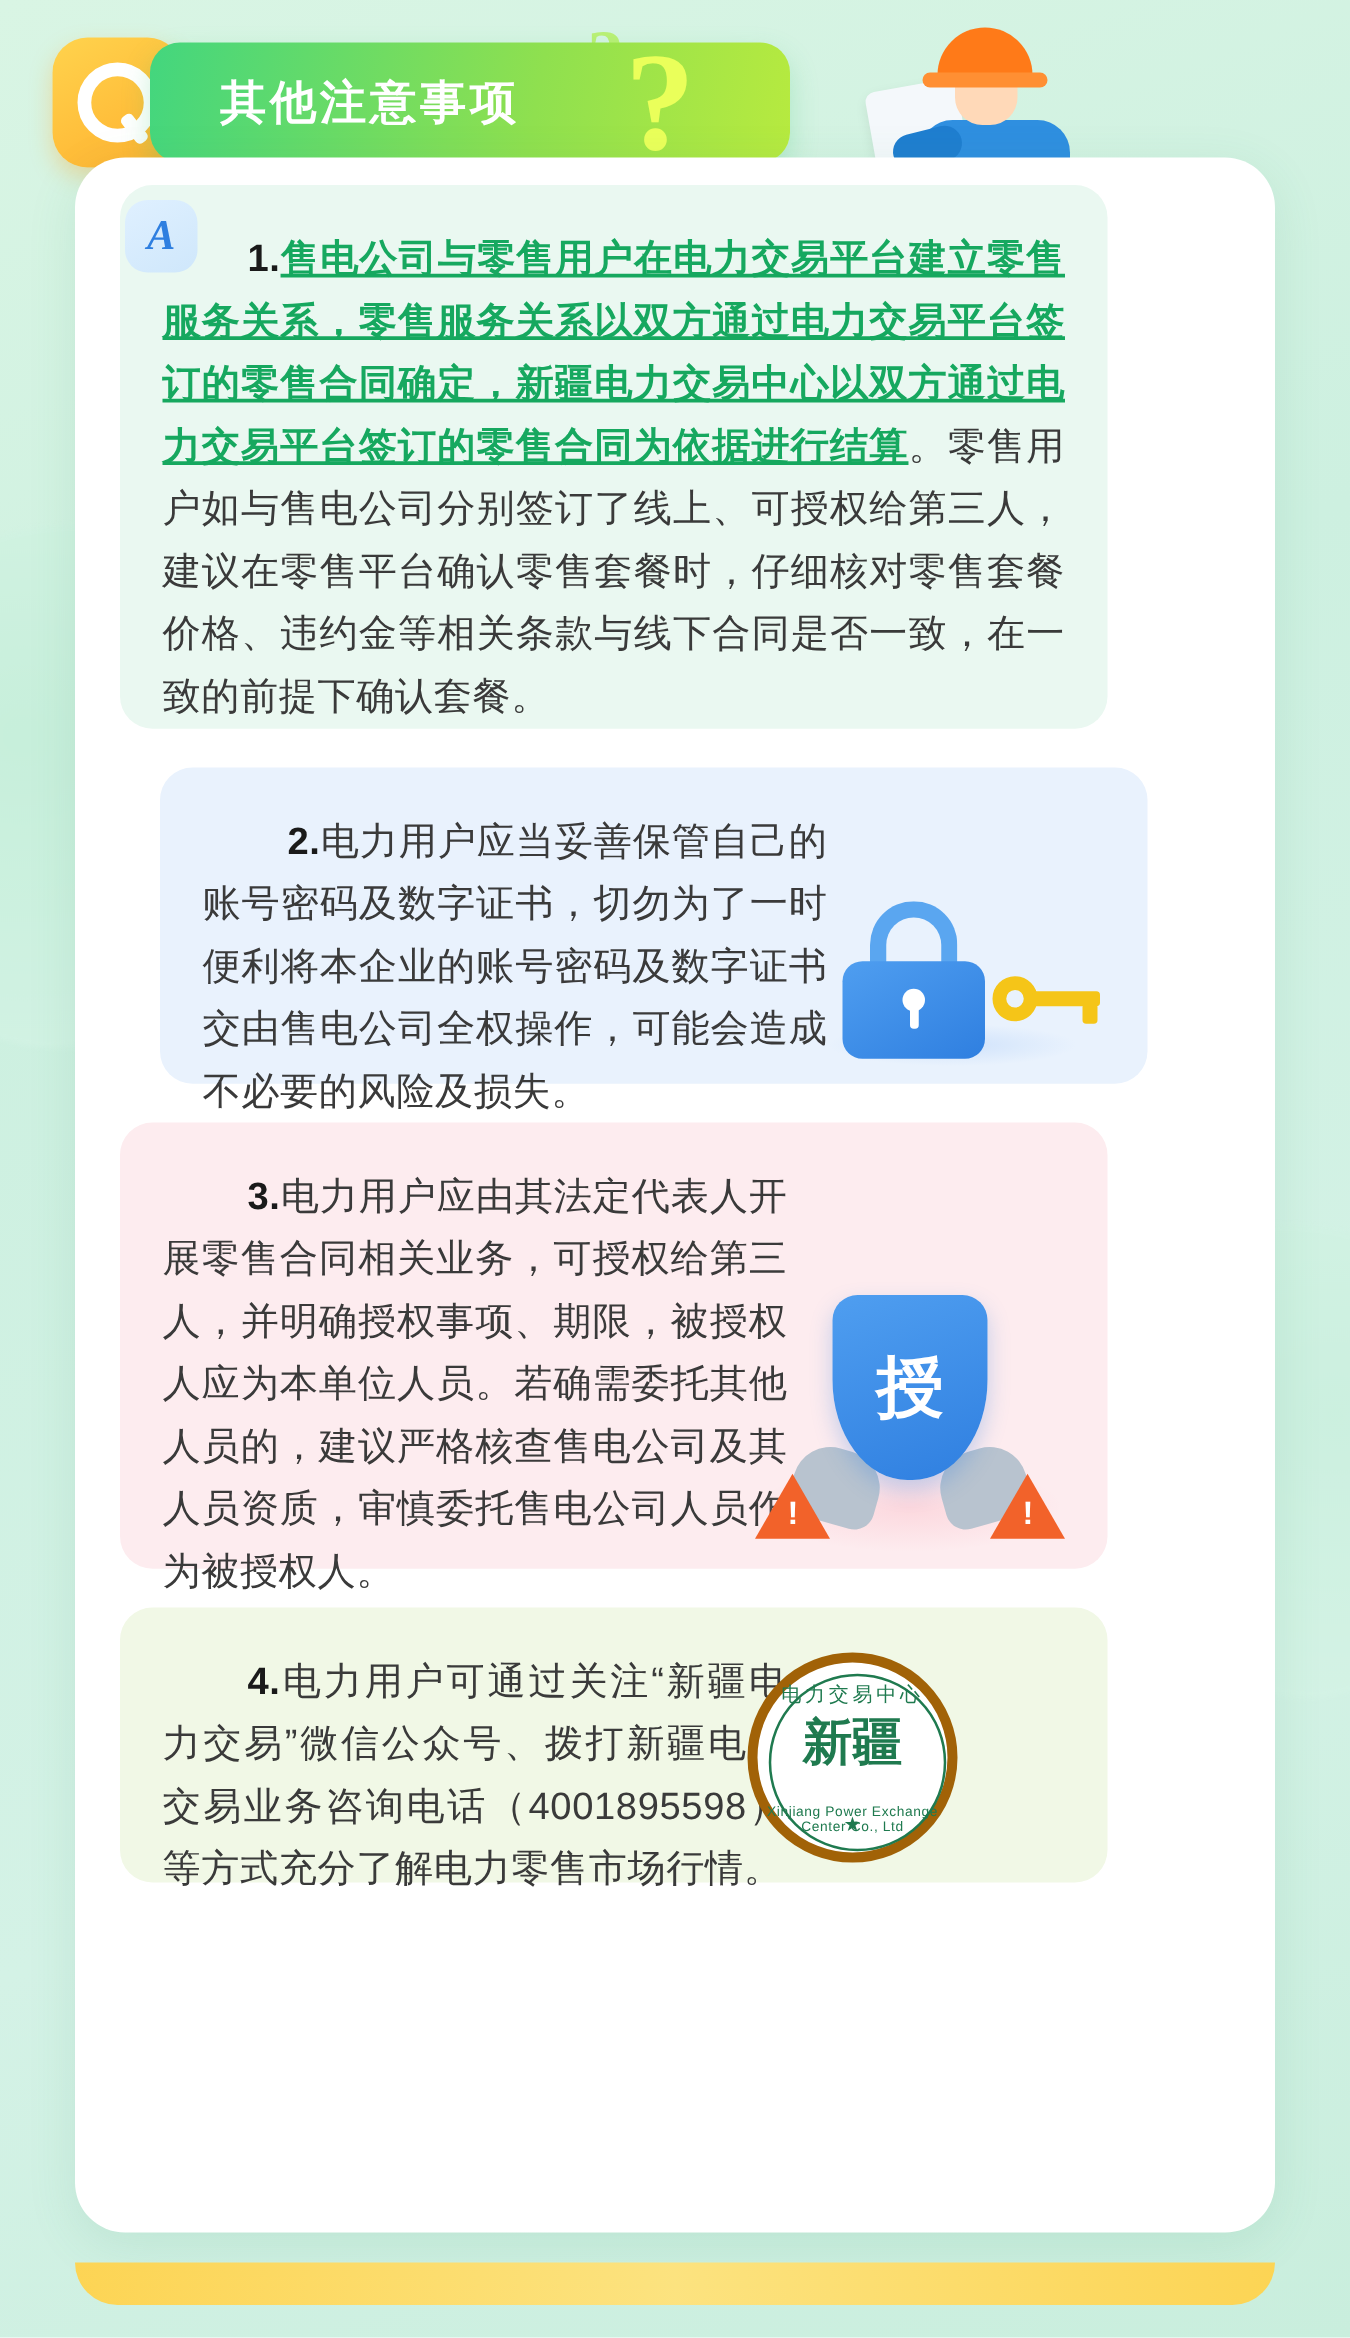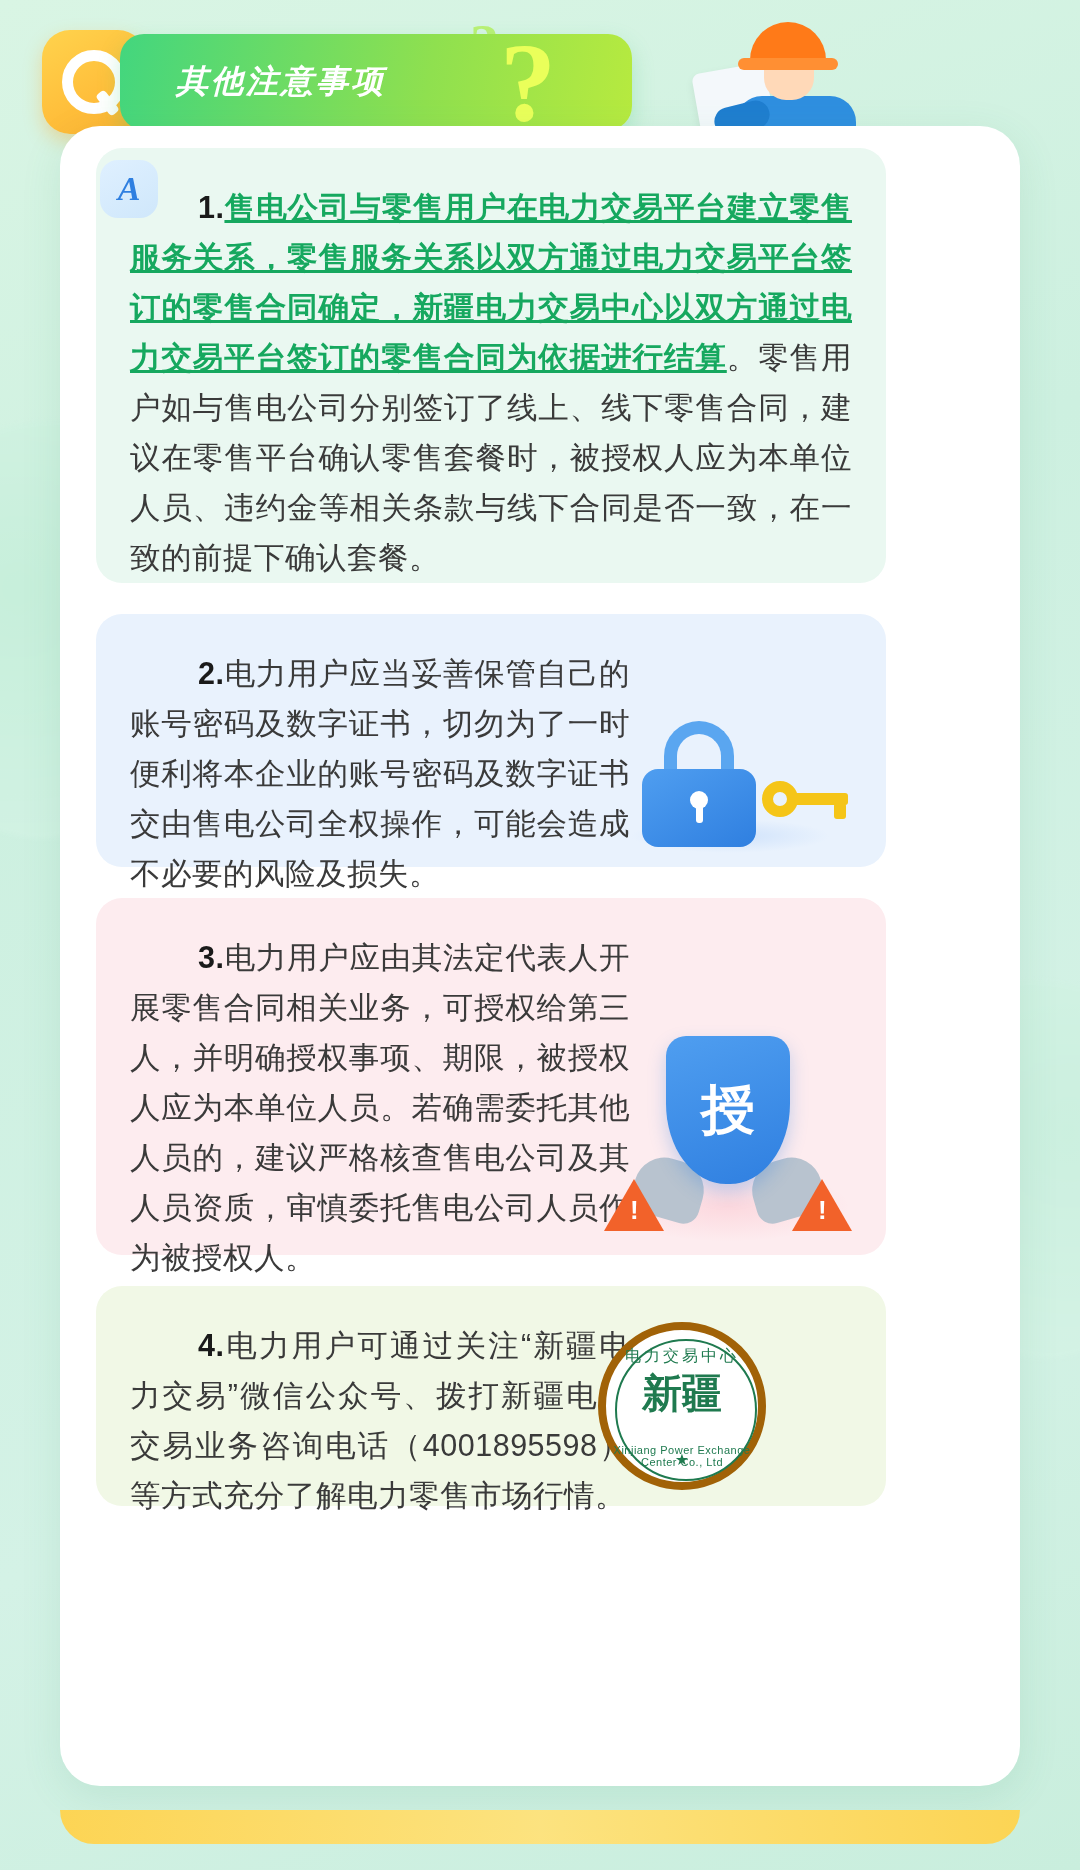--- a/index.html
+++ b/index.html
@@ -63,24 +63,23 @@
     height: 96px;
     min-width: 400px;
     padding: 0 56px 0 56px;
     border-radius: 24px;
     background: linear-gradient(100deg, #43d67e 0%, #8fe04f 60%, #b7ea3f 100%);
     display: flex; align-items: center;
     box-shadow: 0 10px 22px rgba(70,200,120,.28);
   }
   .title-pill .title-text {
     color: #ffffff;
-    font-size: 32px;
+    font-size: 37px;
     font-weight: 700;
     letter-spacing: 3px;
-    font-style: italic;
   }
   .qmark-big {
     position: absolute;
     left: 500px; top: 26px;
     font-size: 112px;
     font-weight: 700;
     color: #eaff5a;
     font-family: "Liberation Serif", serif;
     line-height: 1;
   }
@@ -164,21 +163,21 @@
 
   .block {
     position: absolute;
     left: 96px;
     width: 790px;
     border-radius: 26px;
     box-sizing: border-box;
     padding: 34px 34px 30px 34px;
   }
   .b1 { top: 148px;  background: #eaf8f1; height: 435px; }
-  .b2 { top: 614px;  background: #e9f2fd; height: 253px; }
+  .b2 { top: 614px;  background: #e9f2fd; height: 253px; margin-left: 32px; }
   .b3 { top: 898px;  background: #fdecef; height: 357px; }
   .b4 { top: 1286px; background: #f1f8e6; height: 220px; }
 
   .para {
     font-size: 30.5px;
     line-height: 50px;
     color: #3a3a3a;
     text-align: justify;
     letter-spacing: .5px;
     margin: 0;
@@ -344,21 +343,21 @@
     <div class="helmet"></div>
     <div class="helmet-brim"></div>
   </div>
 </div>
 
 <div class="card"></div>
 
 <div class="a-badge">A</div>
 
 <div class="block b1">
-  <p class="para"><span class="indent"></span><span class="num">1.</span><span class="green-strong">售电公司与零售用户在电力交易平台建立零售服务关系，零售服务关系以双方通过电力交易平台签订的零售合同确定，新疆电力交易中心以双方通过电力交易平台签订的零售合同为依据进行结算</span><span>。零售用户如与售电公司分别签订了线上、线下零售合同，建议在零售平台确认零售套餐时，被授权人应为本单位人员、违约金等相关条款与线下合同是否一致，在一致的前提下确认套餐。</span></p>
+  <p class="para"><span class="indent"></span><span class="num">1.</span><span class="green-strong">售电公司与零售用户在电力交易平台建立零售服务关系，零售服务关系以双方通过电力交易平台签订的零售合同确定，新疆电力交易中心以双方通过电力交易平台签订的零售合同为依据进行结算</span><span>。零售用户如与售电公司分别签订了线上、可授权给第三人，建议在零售平台确认零售套餐时，仔细核对零售套餐价格、违约金等相关条款与线下合同是否一致，在一致的前提下确认套餐。</span></p>
 </div>
 
 <div class="block b2">
   <p class="para narrow"><span class="indent"></span><span class="num">2.</span><span>电力用户应当妥善保管自己的账号密码及数字证书，切勿为了一时便利将本企业的账号密码及数字证书交由售电公司全权操作，可能会造成不必要的风险及损失。</span></p>
   <div class="lock-ill">
     <div class="shadow"></div>
     <div class="shackle"></div>
     <div class="body"></div>
     <div class="keyhole"></div>
     <div class="key-ring"></div>

